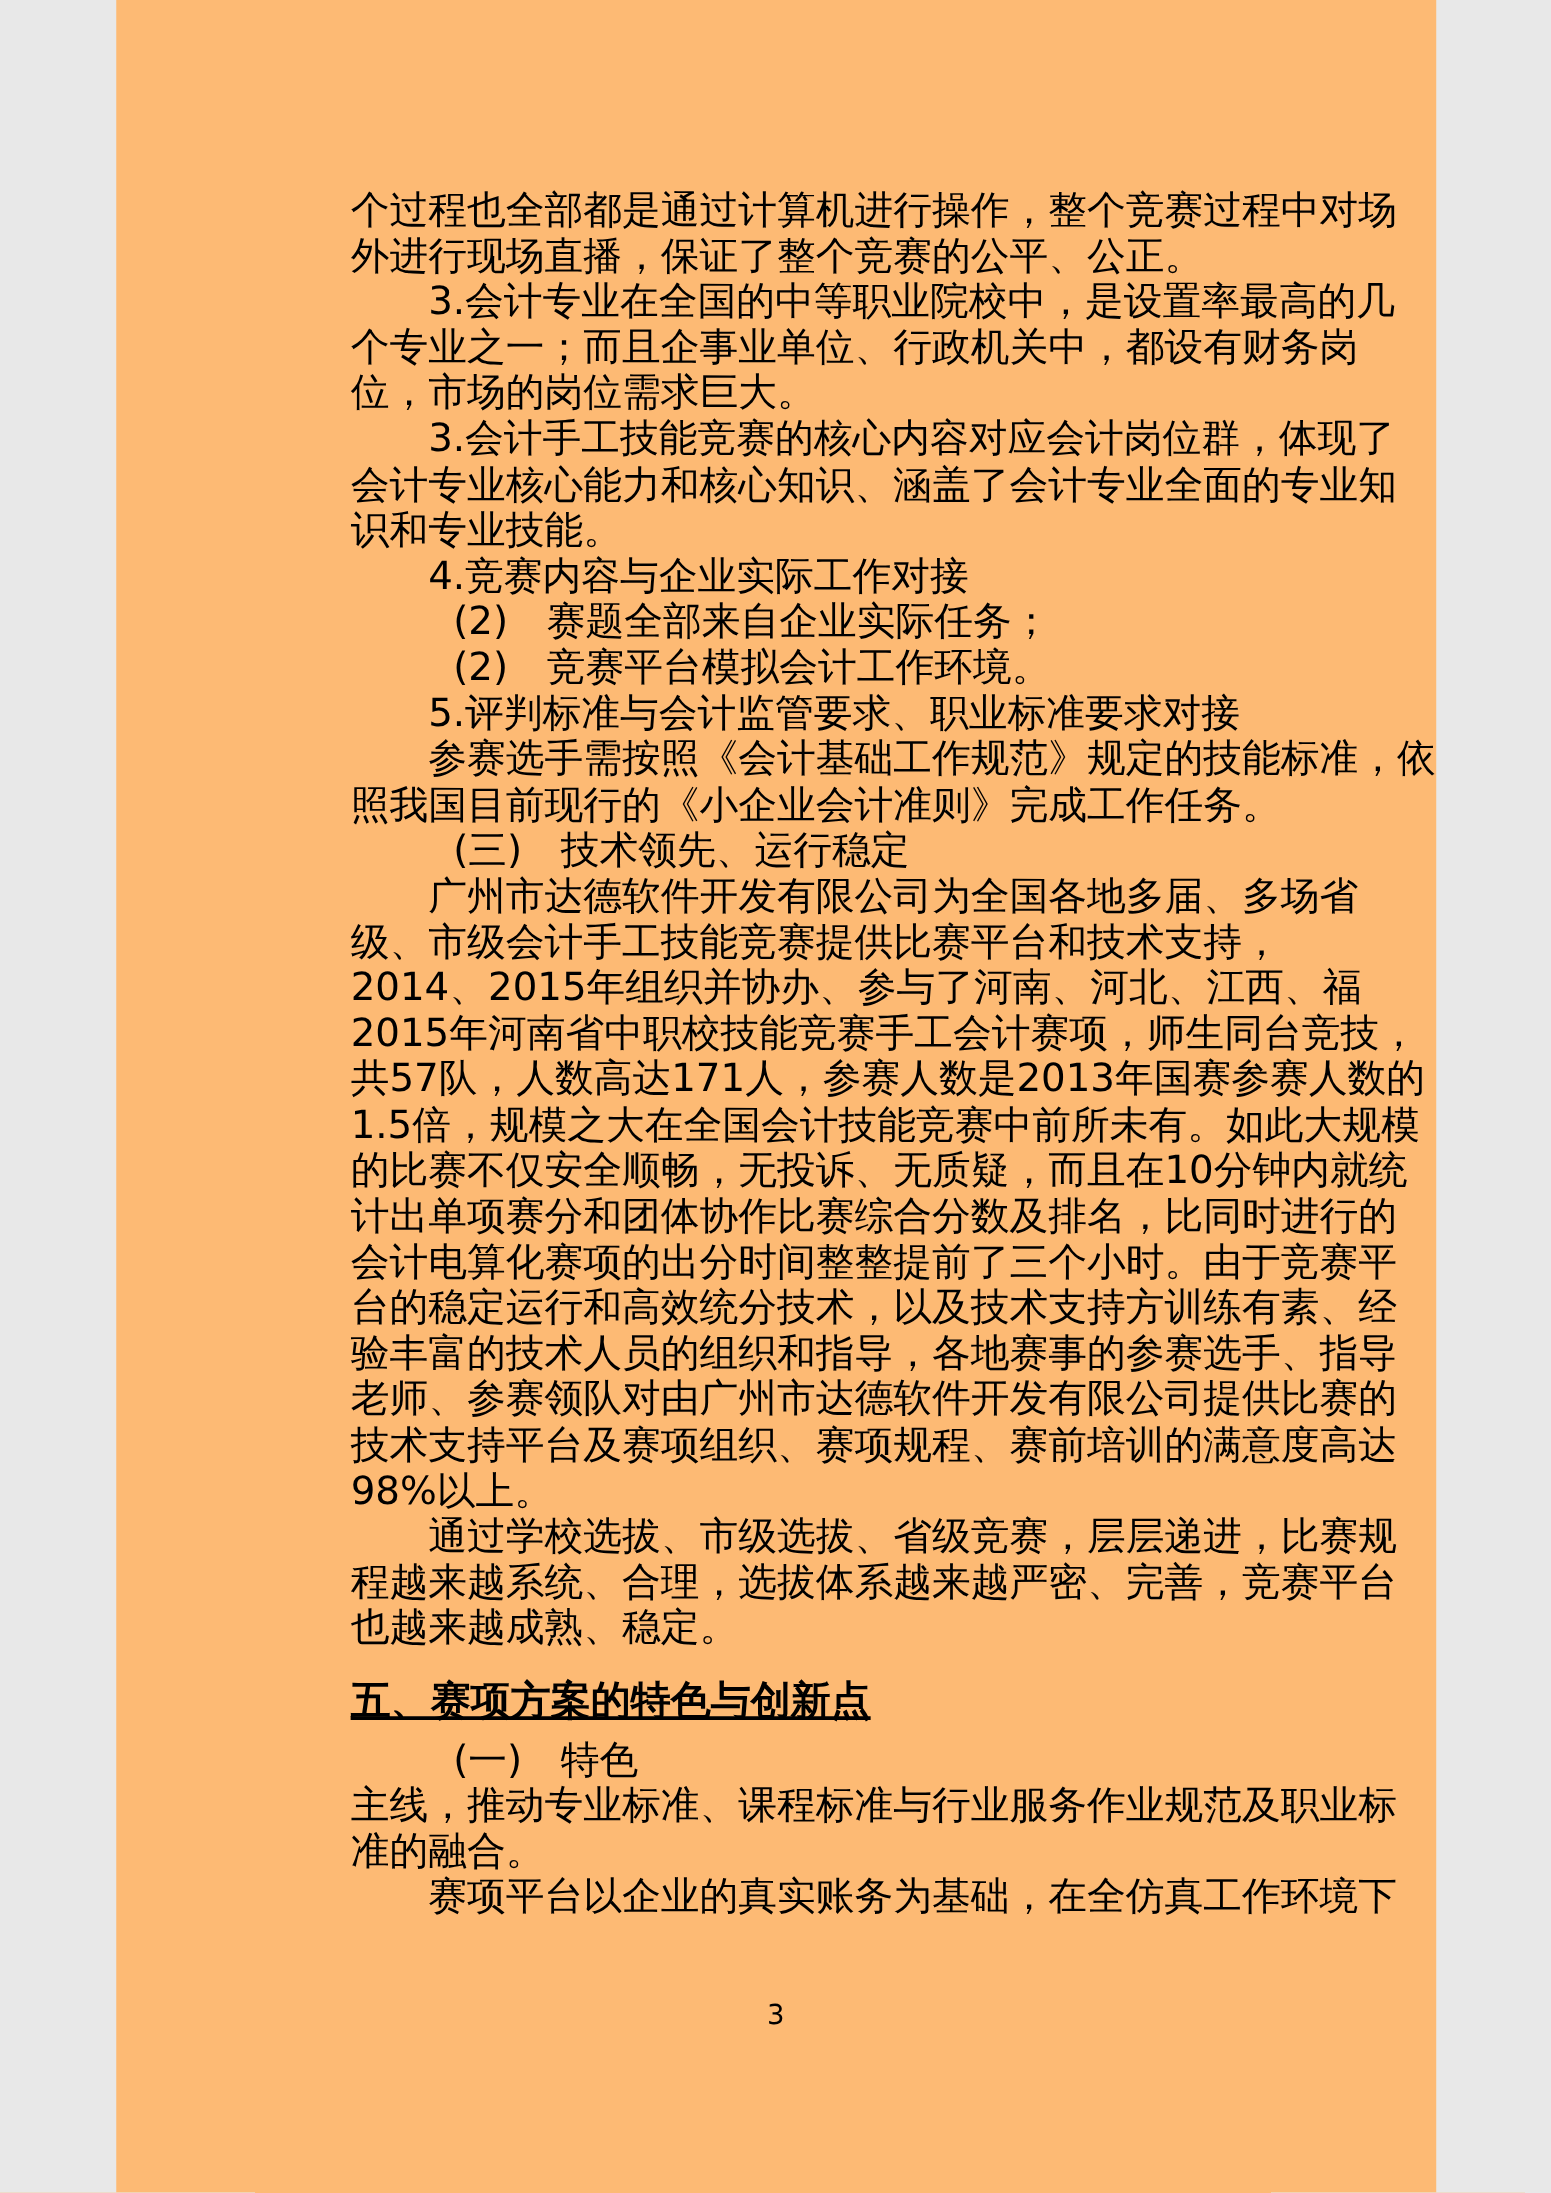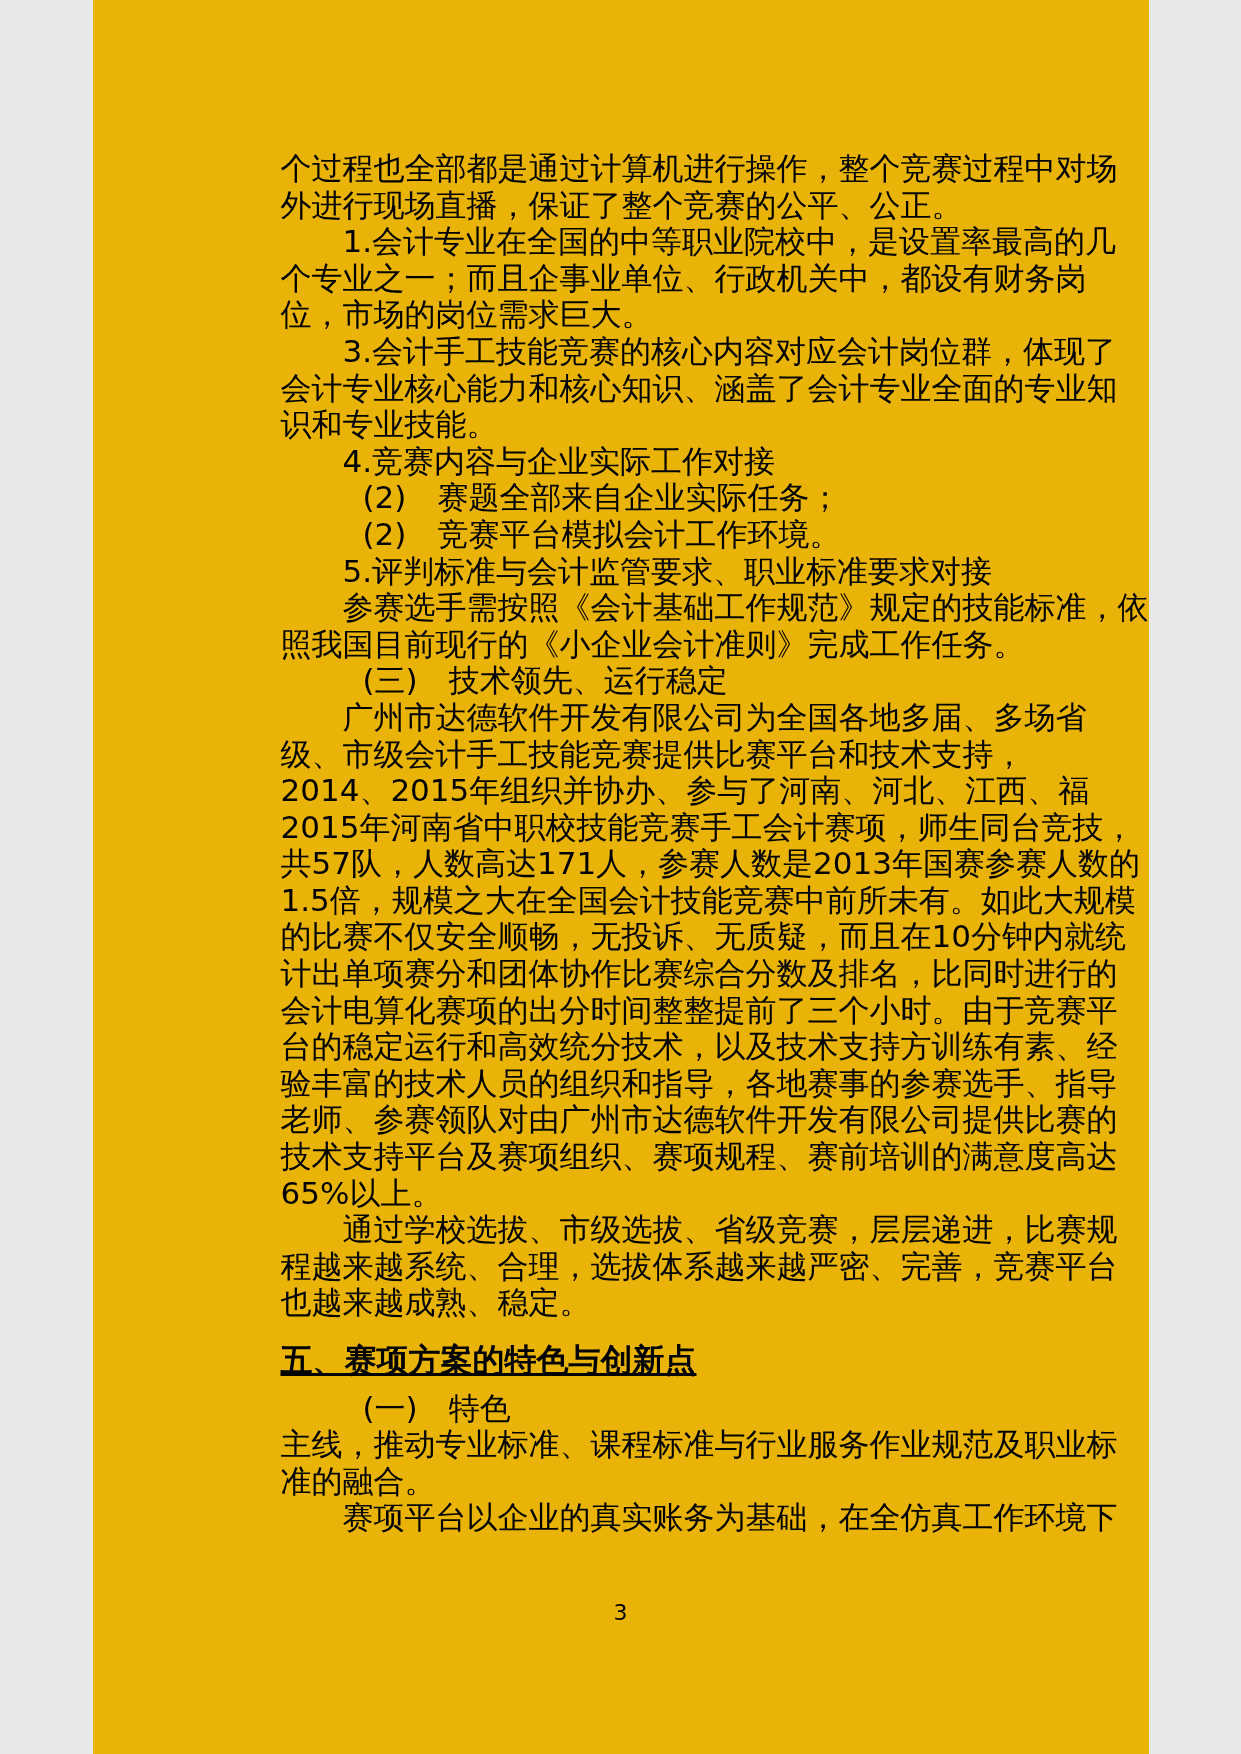--- a/index.html
+++ b/index.html
@@ -5,21 +5,21 @@
   html, body {
     margin: 0;
     padding: 0;
     background: #e8e8e8;
   }
   .page {
     position: relative;
     width: 1056px;
     height: 1754px;
     margin: 0 auto;
-    background: #eab308;
+    background: #fdba74;
     color: #000000;
     font-family: "DejaVu Sans", sans-serif;
     overflow: hidden;
   }
   .textblock {
     position: absolute;
     left: 188px;
     top: 150px;
     width: 870px;
   }
@@ -49,21 +49,21 @@
     line-height: 26px;
   }
 </style>
 </head>
 <body>
 
 <div class="page">
   <div class="textblock" id="textblock">
       <div class="line indent-0">个过程也全部都是通过计算机进行操作，整个竞赛过程中对场</div>
       <div class="line indent-0">外进行现场直播，保证了整个竞赛的公平、公正。</div>
-      <div class="line indent-1">1.会计专业在全国的中等职业院校中，是设置率最高的几</div>
+      <div class="line indent-1">3.会计专业在全国的中等职业院校中，是设置率最高的几</div>
       <div class="line indent-0">个专业之一；而且企事业单位、行政机关中，都设有财务岗</div>
       <div class="line indent-0">位，市场的岗位需求巨大。</div>
       <div class="line indent-1">3.会计手工技能竞赛的核心内容对应会计岗位群，体现了</div>
       <div class="line indent-0">会计专业核心能力和核心知识、涵盖了会计专业全面的专业知</div>
       <div class="line indent-0">识和专业技能。</div>
       <div class="line indent-1">4.竞赛内容与企业实际工作对接</div>
       <div class="line indent-2">(2)　赛题全部来自企业实际任务；</div>
       <div class="line indent-2">(2)　竞赛平台模拟会计工作环境。</div>
       <div class="line indent-1">5.评判标准与会计监管要求、职业标准要求对接</div>
       <div class="line indent-1">参赛选手需按照《会计基础工作规范》规定的技能标准，依</div>
@@ -75,21 +75,21 @@
       <div class="line indent-0">2015年河南省中职校技能竞赛手工会计赛项，师生同台竞技，</div>
       <div class="line indent-0">共57队，人数高达171人，参赛人数是2013年国赛参赛人数的</div>
       <div class="line indent-0">1.5倍，规模之大在全国会计技能竞赛中前所未有。如此大规模</div>
       <div class="line indent-0">的比赛不仅安全顺畅，无投诉、无质疑，而且在10分钟内就统</div>
       <div class="line indent-0">计出单项赛分和团体协作比赛综合分数及排名，比同时进行的</div>
       <div class="line indent-0">会计电算化赛项的出分时间整整提前了三个小时。由于竞赛平</div>
       <div class="line indent-0">台的稳定运行和高效统分技术，以及技术支持方训练有素、经</div>
       <div class="line indent-0">验丰富的技术人员的组织和指导，各地赛事的参赛选手、指导</div>
       <div class="line indent-0">老师、参赛领队对由广州市达德软件开发有限公司提供比赛的</div>
       <div class="line indent-0">技术支持平台及赛项组织、赛项规程、赛前培训的满意度高达</div>
-      <div class="line indent-0">65%以上。</div>
+      <div class="line indent-0">98%以上。</div>
       <div class="line indent-1">通过学校选拔、市级选拔、省级竞赛，层层递进，比赛规</div>
       <div class="line indent-0">程越来越系统、合理，选拔体系越来越严密、完善，竞赛平台</div>
       <div class="line indent-0">也越来越成熟、稳定。</div>
       <div class="line indent-0 heading">五、赛项方案的特色与创新点</div>
       <div class="line indent-2">(一)　特色</div>
       <div class="line indent-0">主线，推动专业标准、课程标准与行业服务作业规范及职业标</div>
       <div class="line indent-0">准的融合。</div>
       <div class="line indent-1">赛项平台以企业的真实账务为基础，在全仿真工作环境下</div>
     </div>
   <div class="page-number">3</div>

